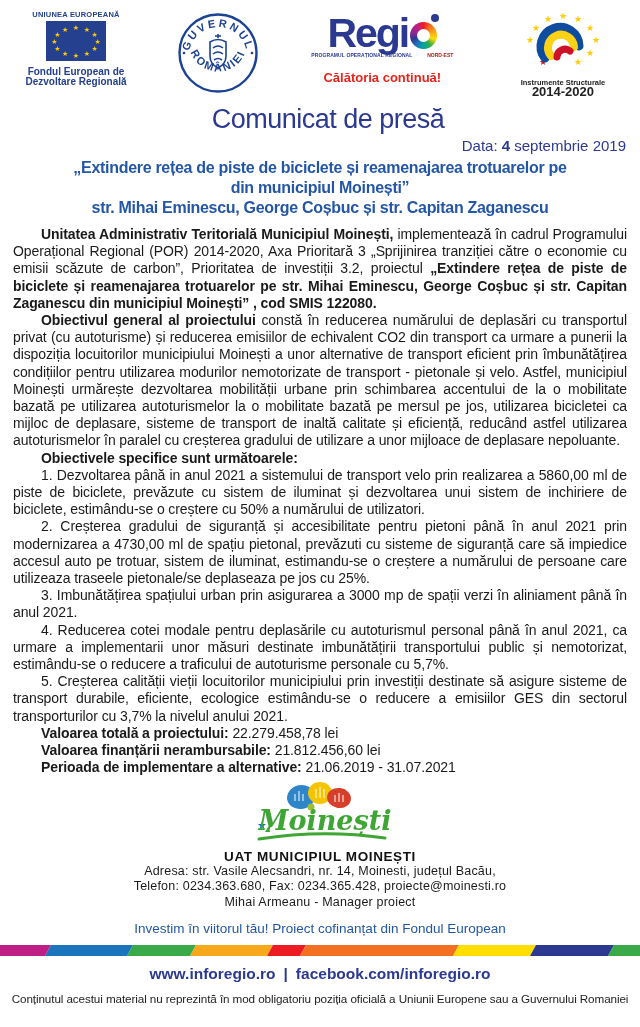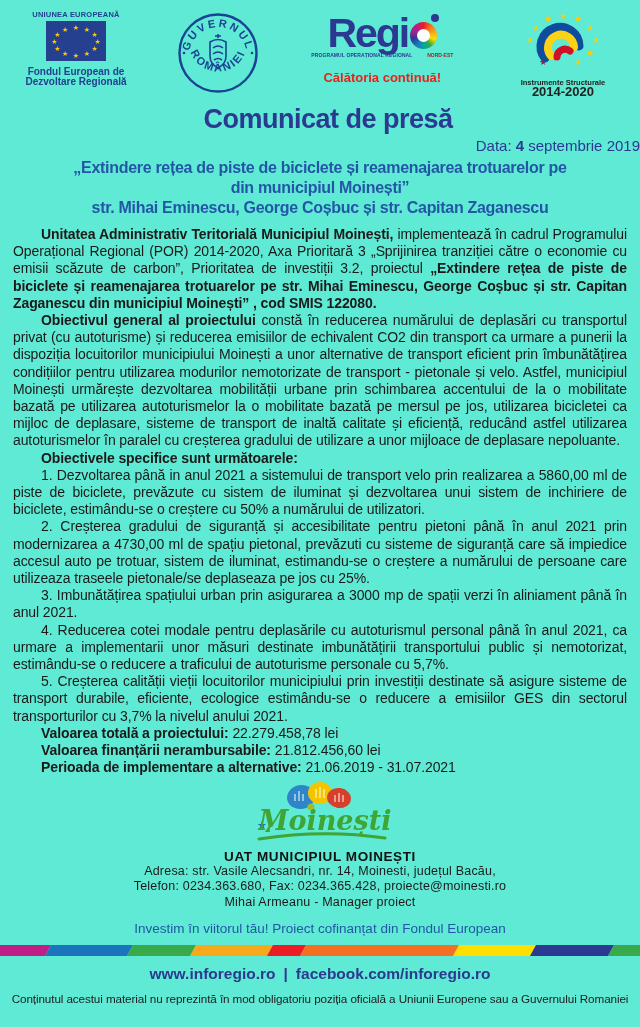--- a/index.html
+++ b/index.html
@@ -1,17 +1,17 @@
 <!DOCTYPE html>
 <html><head>
 <meta charset="utf-8">
 <style>
   html,body{margin:0;padding:0;background:#e9e9e9;}
   .page{
-    width:640px;height:1027px;margin:0 auto;background:#5eead4;
+    width:640px;height:1027px;margin:0 auto;background:#ffffff;
     font-family:"Liberation Sans",sans-serif;color:#1a1a1a;
     position:relative;overflow:hidden;
   }
   
   .header{display:flex;justify-content:space-between;align-items:flex-start;padding:10px 18px 0 24px;height:92px;}
   .logo-eu{width:104px;text-align:center;}
   .eu-top{font-size:7.5px;font-weight:bold;color:#24408f;letter-spacing:.2px;margin-bottom:2px;}
   .eu-flag{width:60px;height:40px;background:#24408f;margin:0 auto;position:relative;}
   .eustar{position:absolute;color:#ffcc00;font-size:7px;line-height:7px;transform:translate(-50%,-50%);}
   .eu-bottom{font-size:10px;font-weight:bold;color:#24408f;line-height:9.5px;margin-top:6px;}
@@ -24,22 +24,22 @@
   .pinwheel::after{content:"";position:absolute;left:7px;top:7px;width:13px;height:13px;border-radius:50%;background:#fdfdfc;}
   .pinwheel-dot{position:absolute;right:-2px;top:-8px;width:8px;height:8px;border-radius:50%;background:#2b3990;}
   .regio-sub{display:flex;justify-content:space-between;margin-top:2px;padding:0 2px;}
   .regio-sub-left{font-size:5px;font-weight:bold;color:#2b3990;letter-spacing:.1px;}
   .regio-sub-right{font-size:5px;font-weight:bold;color:#a3231b;}
   .regio-tagline{font-size:13px;font-weight:bold;color:#e8231a;margin-top:12px;}
   .logo-instr{width:118px;text-align:center;}
   .instr-line1{font-size:7.5px;font-weight:bold;color:#222;line-height:9px;}
   .instr-line2{font-size:13px;font-weight:bold;color:#222;line-height:9px;text-align:center;}
   
-  .title{font-size:27px;font-weight:bold;color:#2b3990;text-align:center;letter-spacing:-.5px;margin-top:2px;padding-left:16px;}
-  .date-line{font-size:15px;color:#2b3990;text-align:right;margin-top:2px;}
+  .title{font-size:27px;font-weight:normal;color:#2b3990;text-align:center;letter-spacing:-.5px;margin-top:2px;padding-left:16px;}
+  .date-line{font-size:15px;color:#2b3990;text-align:right;padding-right:14px;margin-top:2px;}
   .date-line .day{font-weight:bold;}
   .subtitle{font-size:16px;font-weight:bold;color:#2456a6;text-align:center;line-height:20px;letter-spacing:-.3px;margin-top:4px;}
   
   .body-text{padding:8px 13px 0 13px;text-align:justify;font-size:14px;line-height:17.2px;letter-spacing:-.1px;}
   .body-text p{margin:0;text-indent:28px;}
   .b{font-weight:bold;}
   
   .org{text-align:center;margin-top:5px;}
   .org-name{font-size:13.5px;font-weight:bold;letter-spacing:.6px;color:#111;margin-top:1px;}
   .org-line{font-size:12.5px;line-height:15.5px;color:#1b1b1b;letter-spacing:.2px;}

